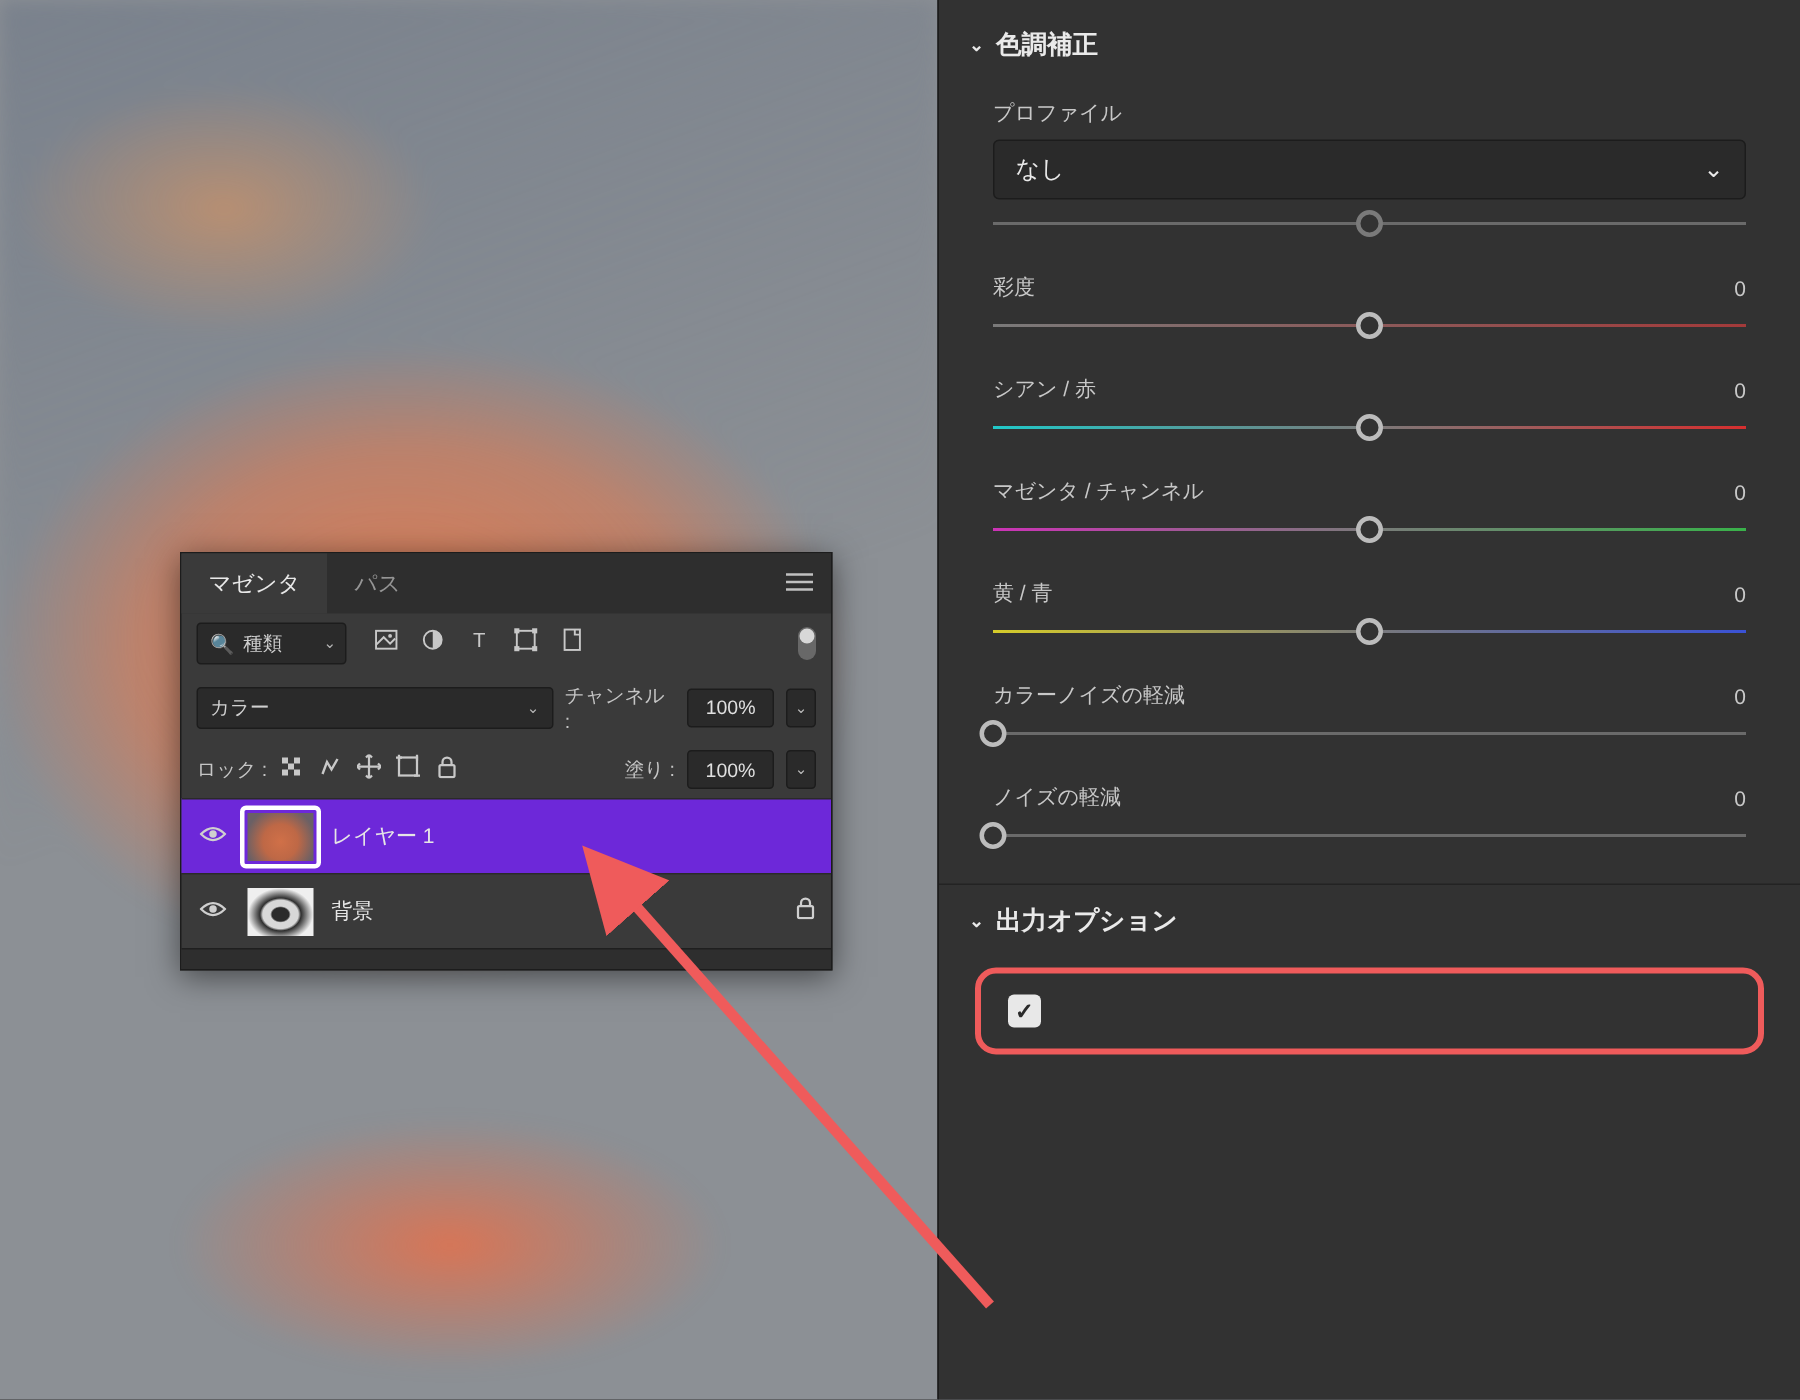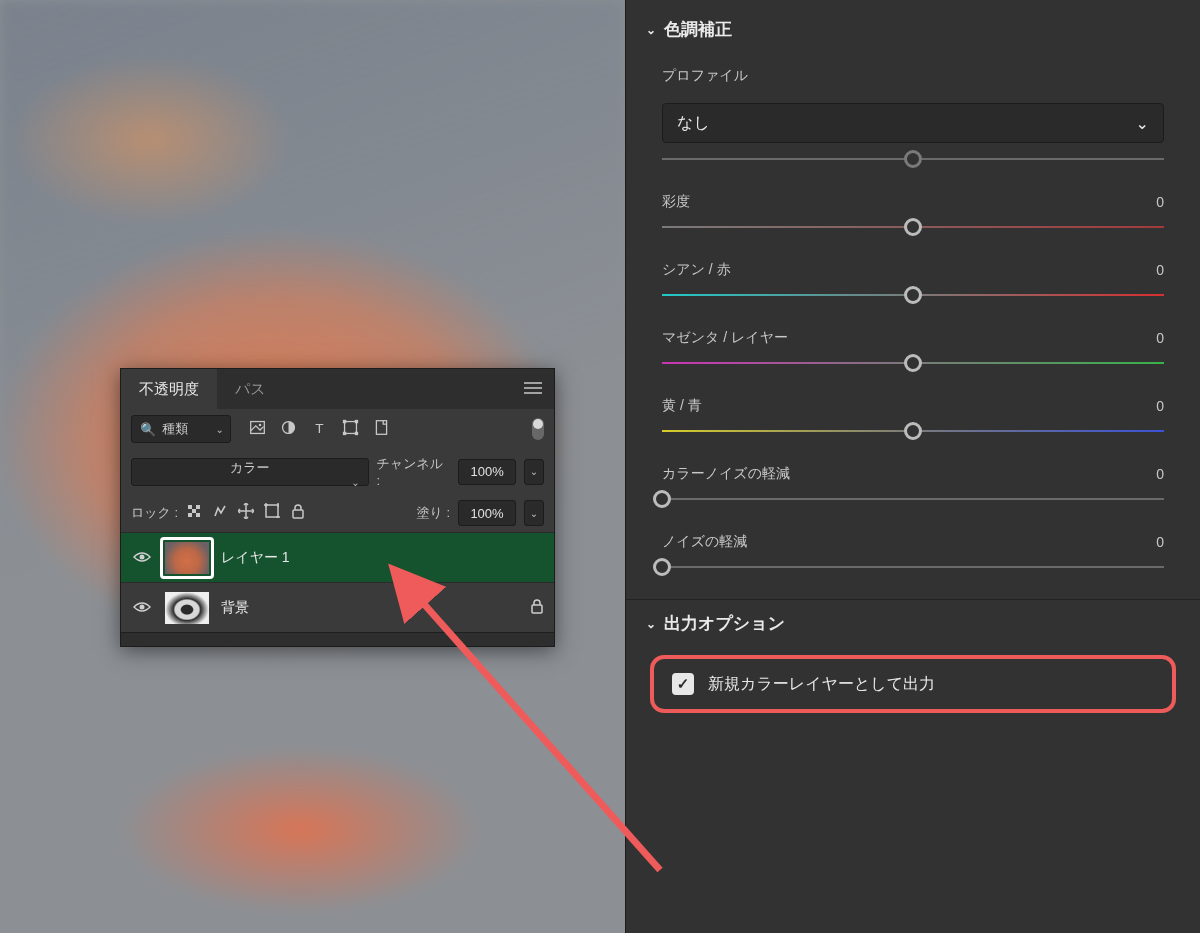--- a/index.html
+++ b/index.html
@@ -47,21 +47,21 @@
     background: #686868; position: relative; cursor: pointer;
   }
   .toggle-pill::after {
     content: ""; position: absolute; left: 1px; top: 1px; width: 10px; height: 10px;
     background: #d8d8d8; border-radius: 50%;
   }
 
   .blend-select {
     display: flex; align-items: center; height: 28px;
     background: #2a2a2a; border: 1px solid #1c1c1c; border-radius: 3px;
-    padding: 0 8px; color: #d0d0d0; font-size: 13px; width: 238px; flex-direction: column;
+    padding: 0 8px; color: #d0d0d0; font-size: 13px; width: 238px;
   }
   .row-label { color: #c5c5c5; font-size: 13px; }
   .pct-box {
     display: flex; align-items: center; height: 26px; background: #2a2a2a;
     border: 1px solid #1c1c1c; border-radius: 3px; padding: 10px 6px; color: #e0e0e0;
     font-size: 13px; width: 58px; justify-content: center;
   }
   .mini-chev {
     width: 20px; height: 26px; display: flex; align-items: center; justify-content: center;
     color: #bdbdbd; font-size: 10px; border: 1px solid #1c1c1c; background: #2a2a2a; border-radius: 3px;
@@ -69,21 +69,21 @@
 
   .lock-icons { display: flex; gap: 10px; align-items: center; }
   .lock-icons svg { width: 16px; height: 16px; }
   .lock-icons .ic, .row-label { color: #c5c5c5; }
 
   .layer-list { }
   .layer-item {
     display: flex; align-items: center; height: 50px; padding: 0 10px; gap: 10px;
     border-top: 1px solid #2a2a2a;
   }
-  .layer-item.selected { background: #14532d; }
+  .layer-item.selected { background: #6d28d9; }
   .eye { width: 22px; color: #cfcfcf; font-size: 16px; text-align: center; cursor: pointer; }
   .thumb {
     width: 48px; height: 36px; position: relative; border-radius: 1px;
   }
   .thumb.sel { outline: 3px solid #ffffff; outline-offset: 0; }
   .thumb-inner { position:absolute; inset:2px; }
   .thumb1 {
     background:
       radial-gradient(circle at 50% 60%, #d07048 0%, #be6846 40%, #6a6065 80%);
   }
@@ -100,21 +100,21 @@
     position: absolute; right: 0; top: 0; width: 575px; height: 933px;
     background: #323232; border-left: 1px solid #1c1c1c; padding: 10px 0;
     overflow: hidden;
   }
   .section-header {
     display: flex; align-items: center; gap: 8px; padding: 8px 20px;
     color: #eaeaea; font-size: 17px; font-weight: 600; cursor: pointer;
   }
   .section-header .chev-d { font-size: 12px; }
   .sub { padding: 0 36px; }
-  .field-label { color: #c8c8c8; font-size: 14px; margin-top: 18px; margin-bottom: 18px; }
+  .field-label { color: #c8c8c8; font-size: 14px; margin-top: 18px; margin-bottom: 8px; }
   .select-wide {
     display: flex; align-items: center; height: 40px; background: #2a2a2a;
     border: 1px solid #1c1c1c; border-radius: 4px; padding: 0 14px;
     color: #eaeaea; font-size: 16px; justify-content: space-between; cursor: pointer;
   }
   .slider-row {
     display: flex; align-items: center; justify-content: space-between;
     color: #c8c8c8; font-size: 14px; margin-top: 24px;
   }
   .slider-row.dim { color: #8a8a8a; }
@@ -161,21 +161,21 @@
 </style>
 </head>
 <body>
 
 <div class="canvas-area">
   <div class="canvas-blur"></div>
 </div>
 
 <div class="layers-panel">
   <div class="panel-tabs">
-    <div class="tab active">不透明度</div>
+    <div class="tab active">マゼンタ</div>
     <div class="tab">パス</div>
     <div class="tab-spacer"></div>
     <div class="panel-menu">
       <svg width="18" height="14" viewBox="0 0 18 14">
           <g stroke="#c0c0c0" stroke-width="1.6">
             <line x1="0" y1="2" x2="18" y2="2"></line>
             <line x1="0" y1="7" x2="18" y2="7"></line>
             <line x1="0" y1="12" x2="18" y2="12"></line>
           </g>
         </svg>
@@ -353,21 +353,21 @@
         </div>
         <div class="slider-row">
           <span>シアン / 赤</span>
           <span class="slider-val">0</span>
         </div>
         <div class="slider-track">
           <div class="track-line grad-cr"></div>
           <div class="handle" style="left:50%"></div>
         </div>
         <div class="slider-row">
-          <span>マゼンタ / レイヤー</span>
+          <span>マゼンタ / チャンネル</span>
           <span class="slider-val">0</span>
         </div>
         <div class="slider-track">
           <div class="track-line grad-mg"></div>
           <div class="handle" style="left:50%"></div>
         </div>
         <div class="slider-row">
           <span>黄 / 青</span>
           <span class="slider-val">0</span>
         </div>
@@ -395,21 +395,20 @@
   </div>
 
   <div class="section-sep"></div>
 
   <div class="section-header">
     <span class="chev-d">⌄</span>
     <span>出力オプション</span>
   </div>
   <div class="output-box">
     <div class="chk">✓</div>
-    <span class="chk-label">新規カラーレイヤーとして出力</span>
   </div>
 </div>
 
 <svg class="arrow-svg">
   <defs>
     <marker id="arrowhead" markerWidth="8" markerHeight="8" refX="2" refY="4" orient="auto">
       <polygon points="0 0, 8 4, 0 8" fill="#ef5b5b"></polygon>
     </marker>
   </defs>
   <line x1="660" y1="870" x2="416" y2="595" stroke="#ef5b5b" stroke-width="7" marker-end="url(#arrowhead)"></line>

